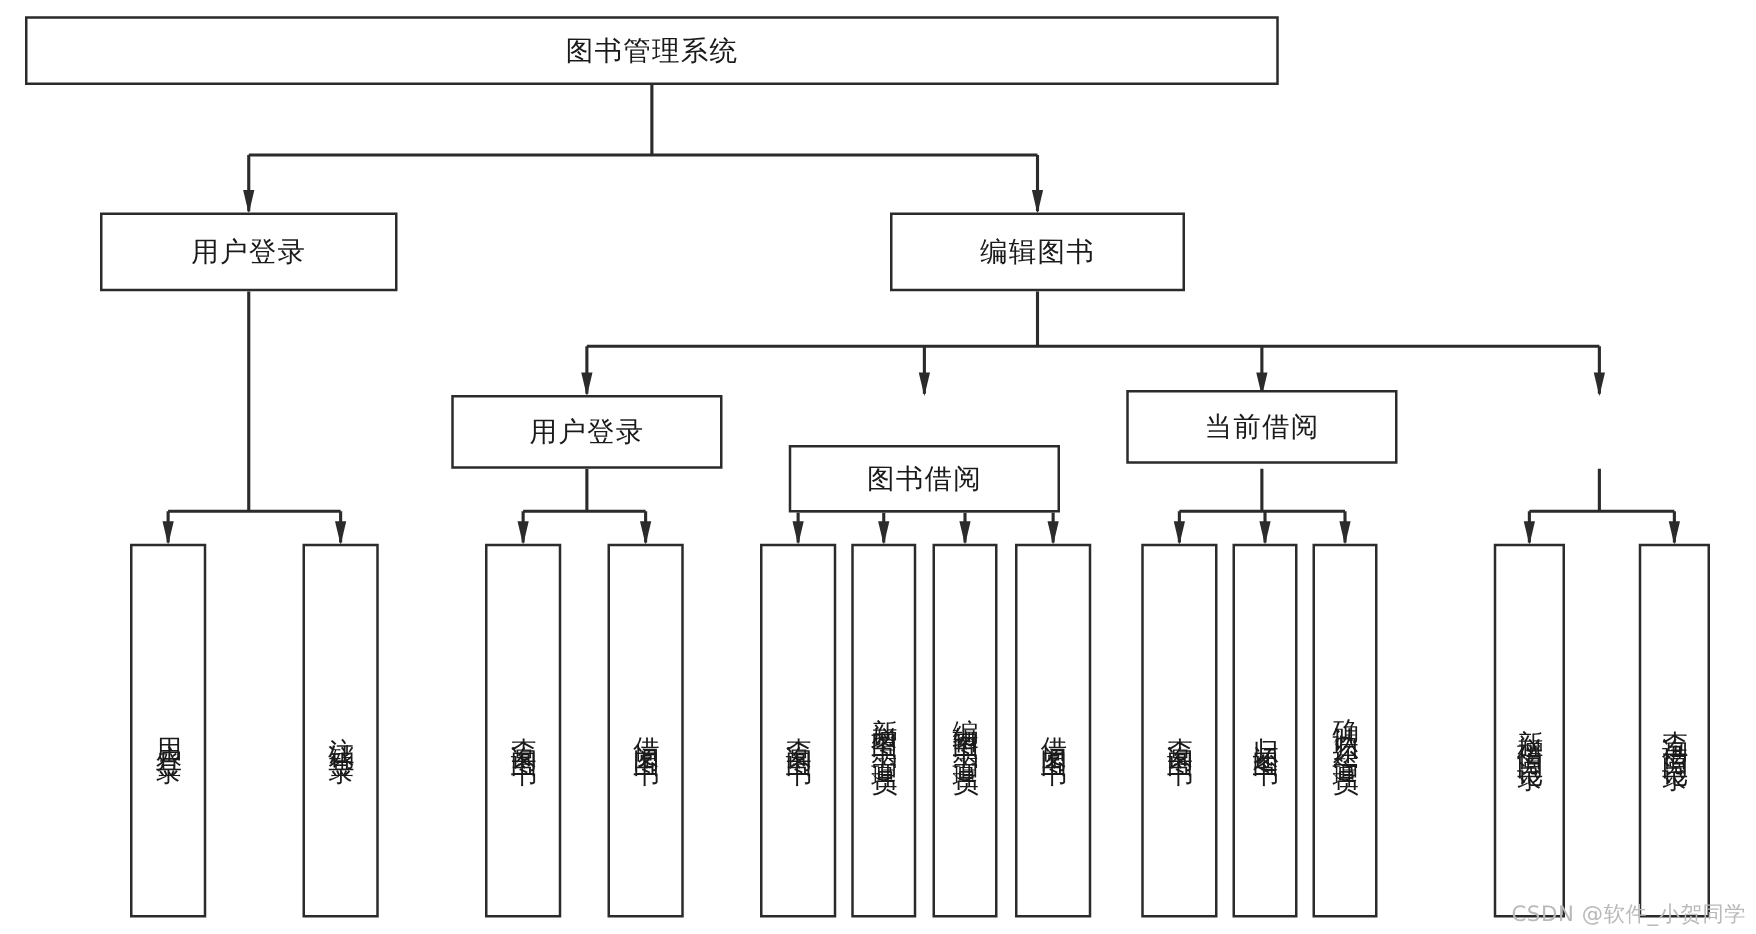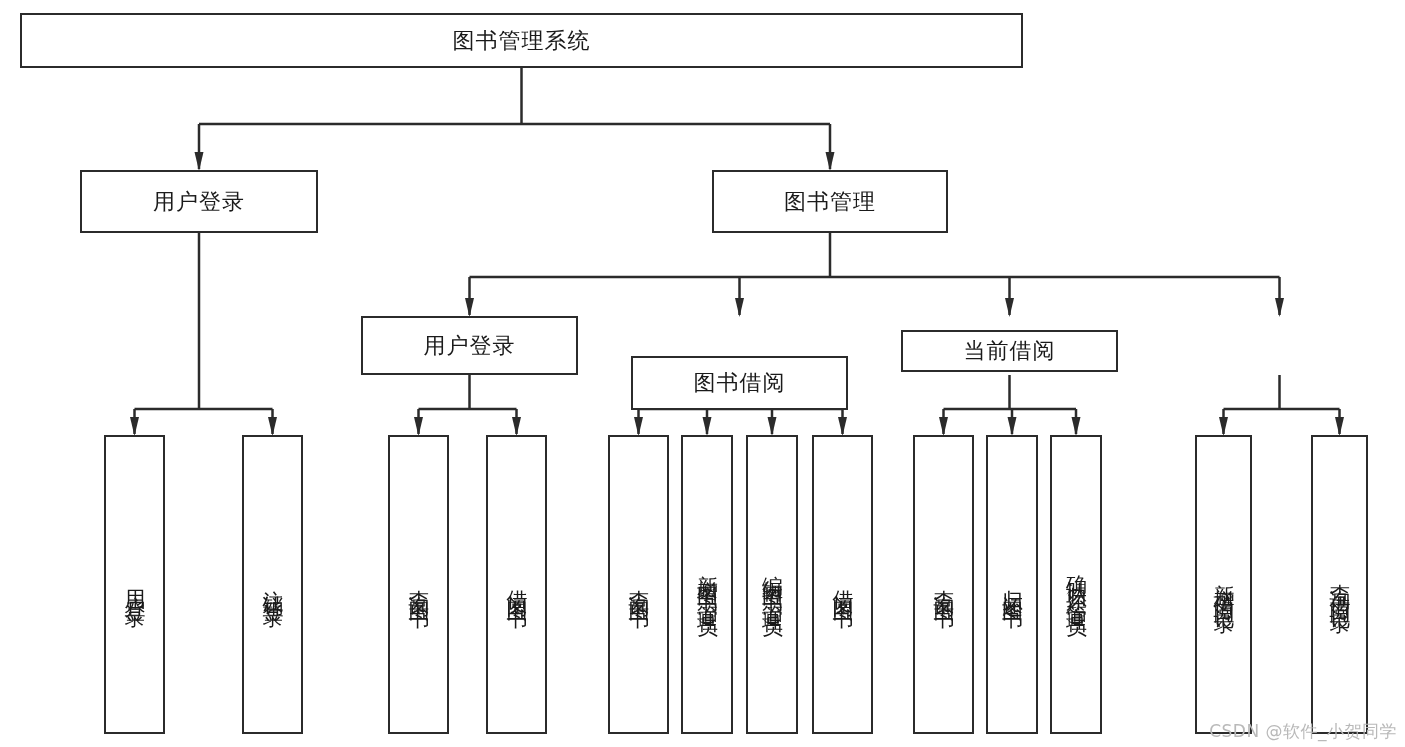--- a/index.html
+++ b/index.html
@@ -138,30 +138,30 @@
   </svg>
 
   <div class="node horiz" id="n-root" style="left: 20px; top: 13px; width: 1003px; height: 55px;">
     <span>图书管理系统</span>
   </div>
 
   <div class="node horiz" id="n-user-login" style="left: 80px; top: 170px; width: 238px; height: 63px;">
     <span>用户登录</span>
   </div>
   <div class="node horiz" id="n-book-management" style="left: 712px; top: 170px; width: 236px; height: 63px;">
-    <span>图书管理</span>
+    <span>编辑图书</span>
   </div>
 
   <div class="node horiz" id="n-new-book-recommend" style="left: 361px; top: 316px; width: 217px; height: 59px;">
     <span>用户登录</span>
   </div>
   <div class="node horiz" id="n-book-borrow" style="left: 631px; top: 316px; width: 217px; height: 54px; margin-top: 40px;">
     <span>图书借阅</span>
   </div>
-  <div class="node horiz" id="n-current-borrow" style="left: 901px; top: 330px; width: 217px; height: 42px;">
+  <div class="node horiz" id="n-current-borrow" style="left: 901px; top: 312px; width: 217px; height: 59px;">
     <span>当前借阅</span>
   </div>
 
   <div class="node vert" id="n-leaf-user-login" style="left: 104px; top: 435px; width: 61px; height: 299px;">
     <span class="vlabel">用户登录</span>
   </div>
   <div class="node vert" id="n-leaf-logout" style="left: 242px; top: 435px; width: 61px; height: 299px;">
     <span class="vlabel">注销登录</span>
   </div>
   <div class="node vert" id="n-leaf-query-book-recommend" style="left: 388px; top: 435px; width: 61px; height: 299px;">

